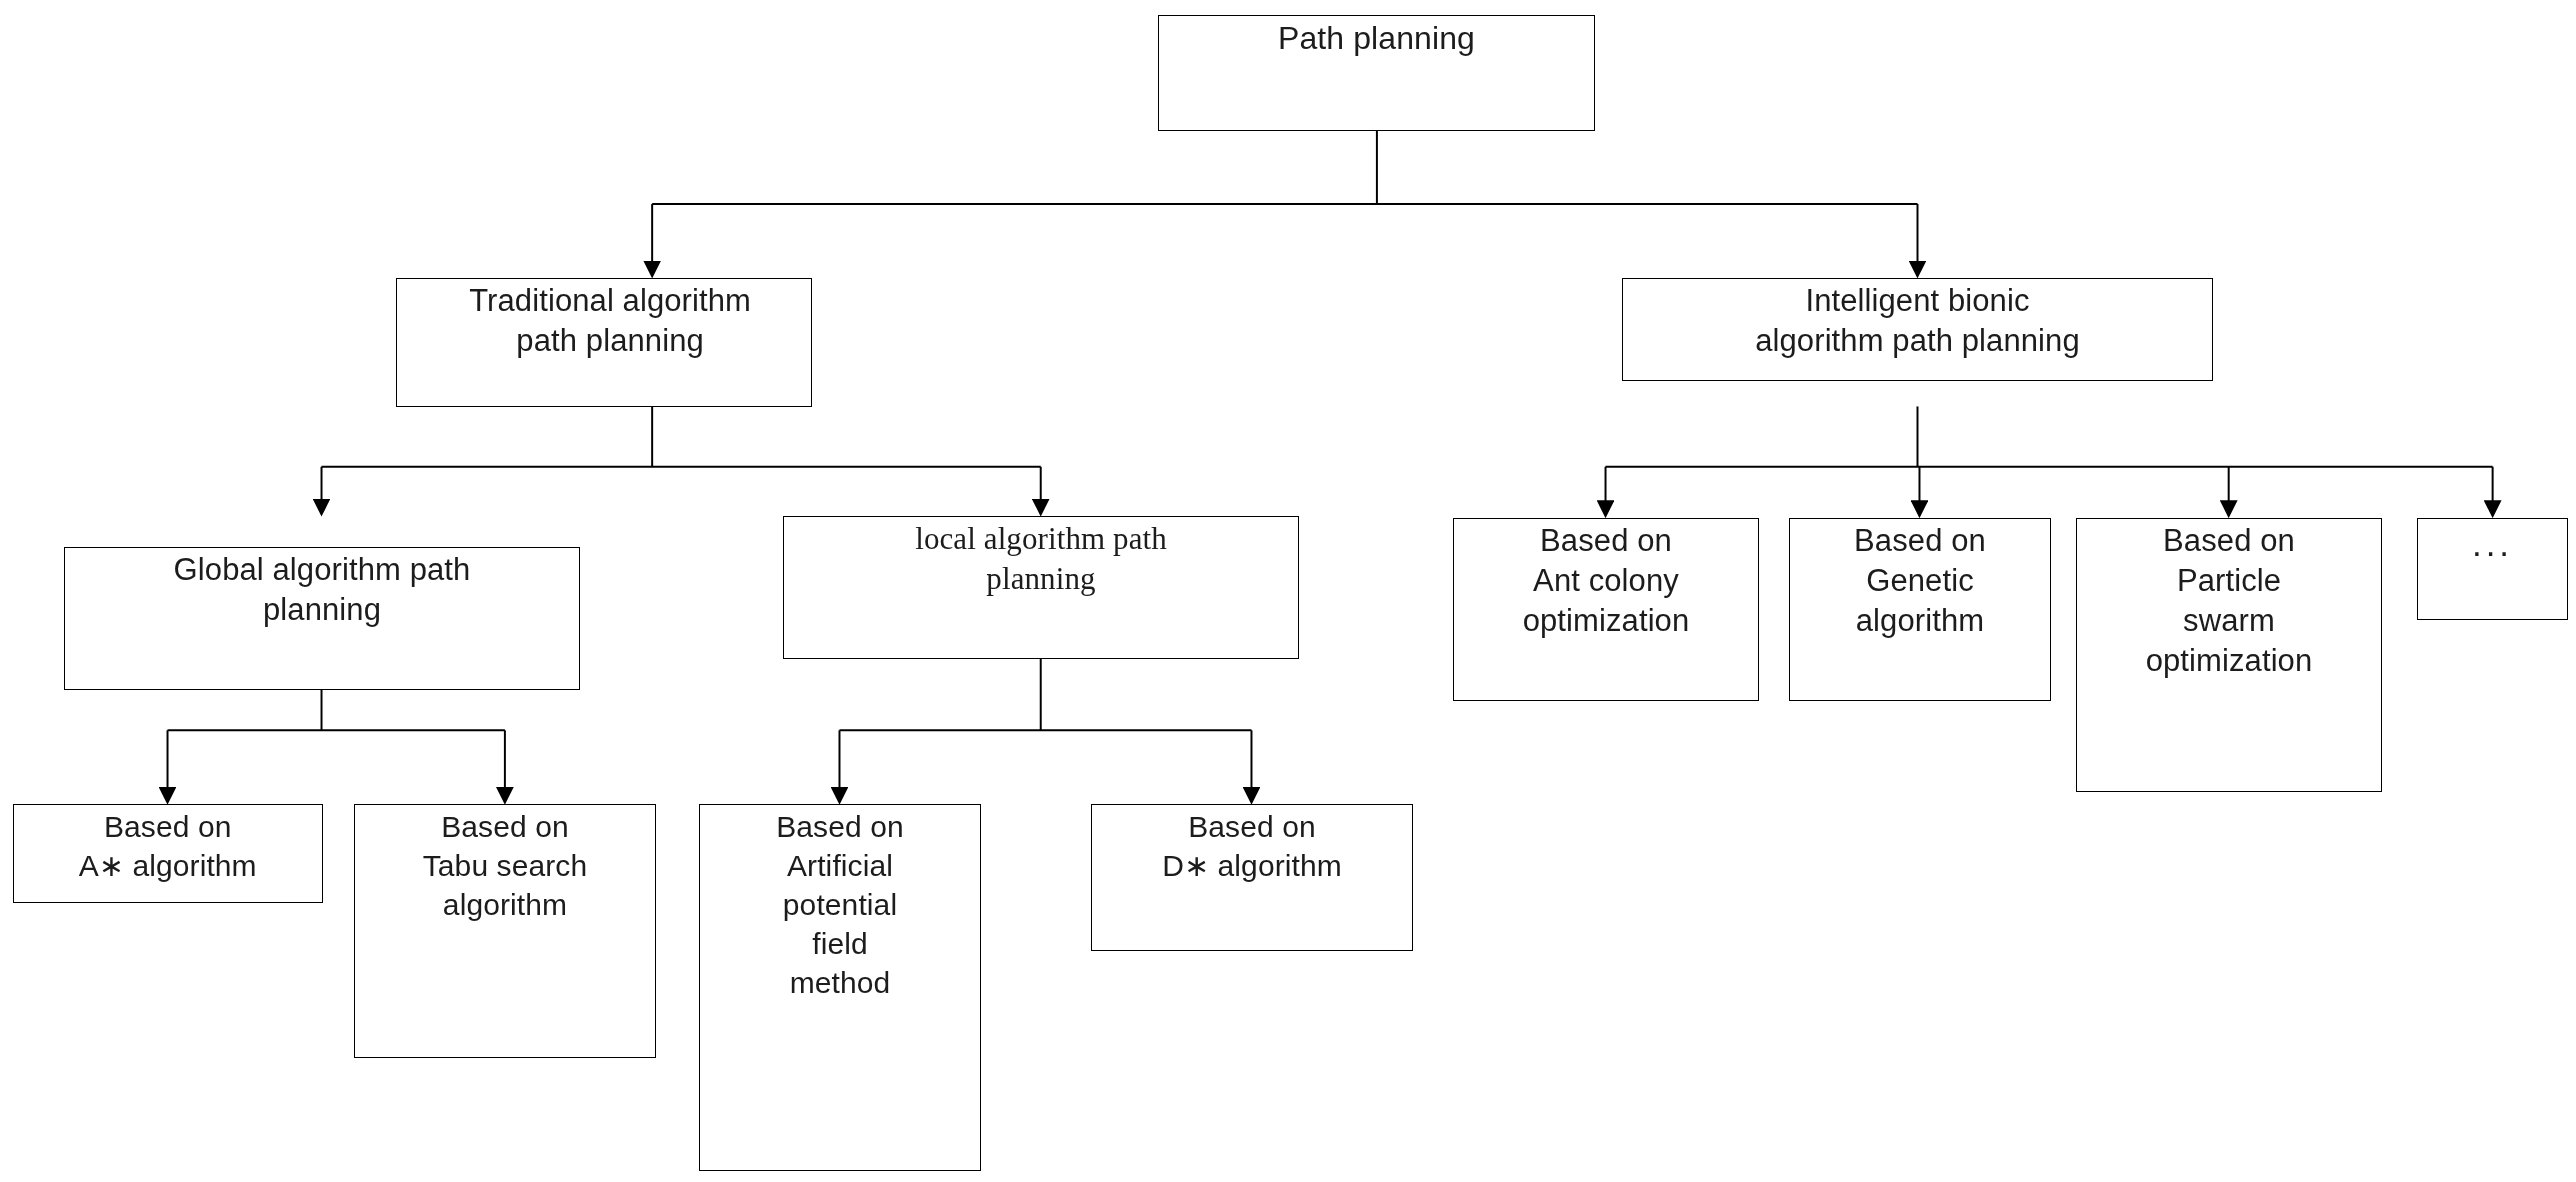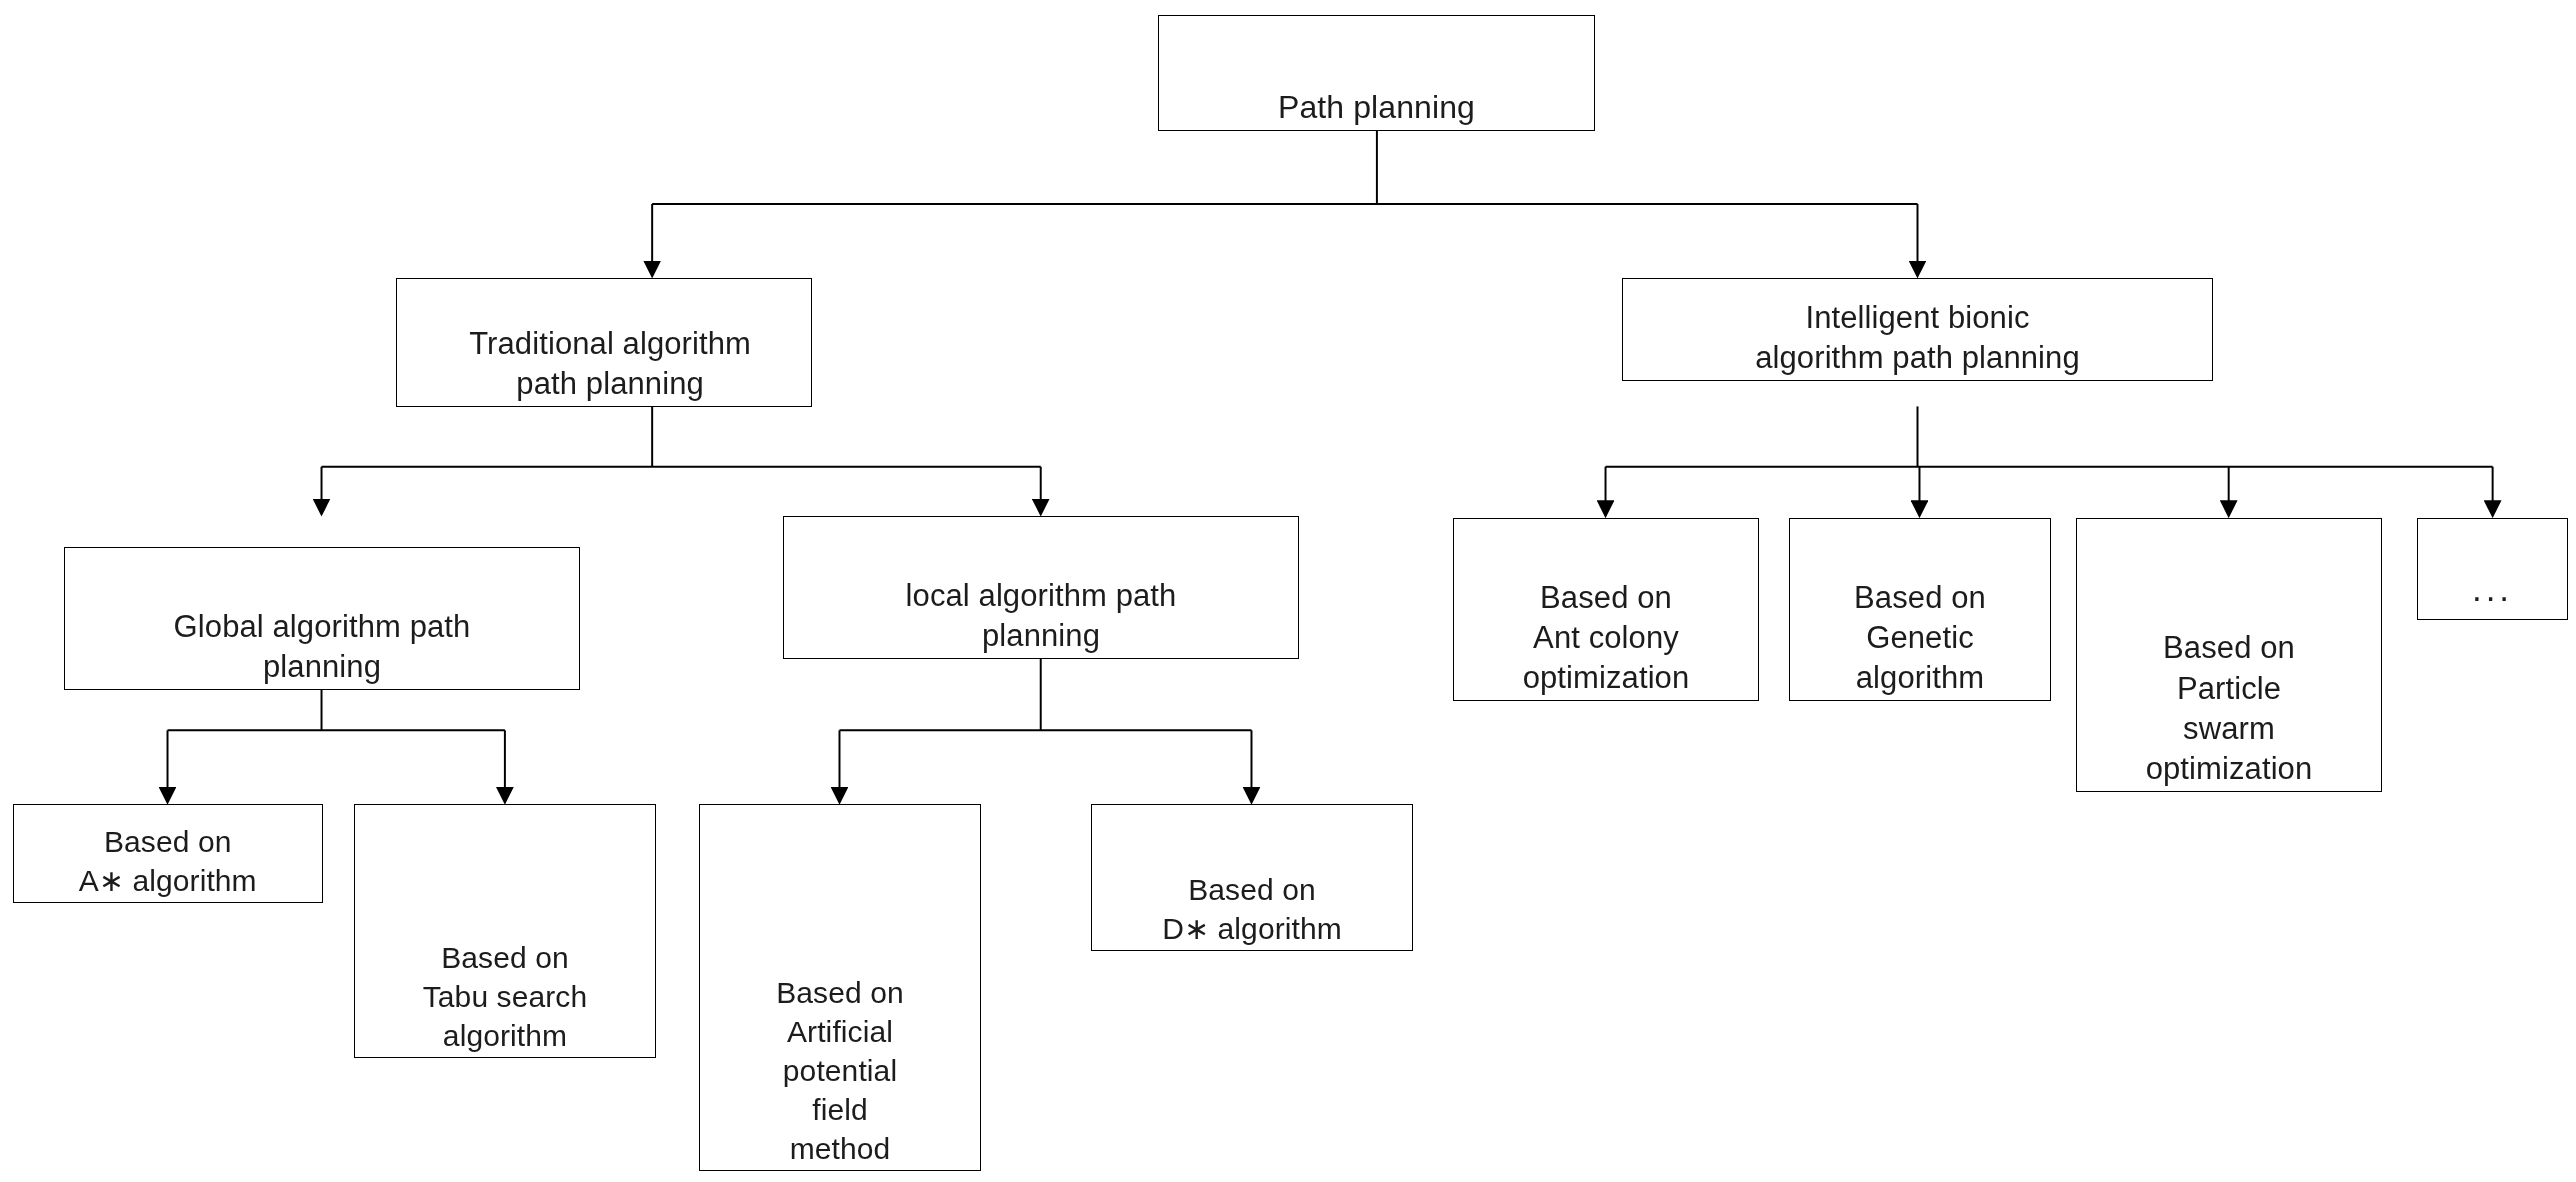--- a/index.html
+++ b/index.html
@@ -24,21 +24,21 @@
     width: 2576px;
     height: 1182px;
     pointer-events: none;
   }
   .node {
     position: absolute;
     box-sizing: border-box;
     border: 1.6px solid #000000;
     background: #ffffff;
     display: flex;
-    align-items: flex-end;
+    align-items: flex-start;
     justify-content: center;
     text-align: center;
     color: #1c1c1c;
     font-weight: 400;
     line-height: 1.30;
     letter-spacing: 0.1px;
     white-space: pre-line;
     padding: 1.6px 4.8px;
   }
   .node.lvl0 { font-size: 32px; }
@@ -87,21 +87,21 @@
       </g>
   </svg>
   <div id="nodes-layer">
       <div class="node lvl0" style="left: 1158px; top: 15px; width: 437px; height: 116px;"><span>Path planning</span></div>
       <div class="node lvl1" style="left: 396px; top: 278px; width: 416px; height: 129px; padding-left: 17px;"><span>Traditional algorithm
 path planning</span></div>
       <div class="node lvl1" style="left: 1622px; top: 278px; width: 591px; height: 103px;"><span>Intelligent bionic
 algorithm path planning</span></div>
       <div class="node lvl2" style="left: 64px; top: 516px; width: 516px; height: 143px; margin-top: 31px;"><span>Global algorithm path
 planning</span></div>
-      <div class="node lvl2" style="left: 783px; top: 516px; width: 516px; height: 143px;"><span>local algorithm path
+      <div class="node lvl2" style="left: 783px; top: 516px; width: 516px; height: 143px; font-family: Liberation Serif, serif;"><span>local algorithm path
 planning</span></div>
       <div class="node lvl2" style="left: 1453px; top: 518px; width: 306px; height: 183px;"><span>Based on
 Ant colony
 optimization</span></div>
       <div class="node lvl2" style="left: 1789px; top: 518px; width: 262px; height: 183px;"><span>Based on
 Genetic
 algorithm</span></div>
       <div class="node lvl2" style="left: 2076px; top: 518px; width: 306px; height: 274px;"><span>Based on
 Particle
 swarm

